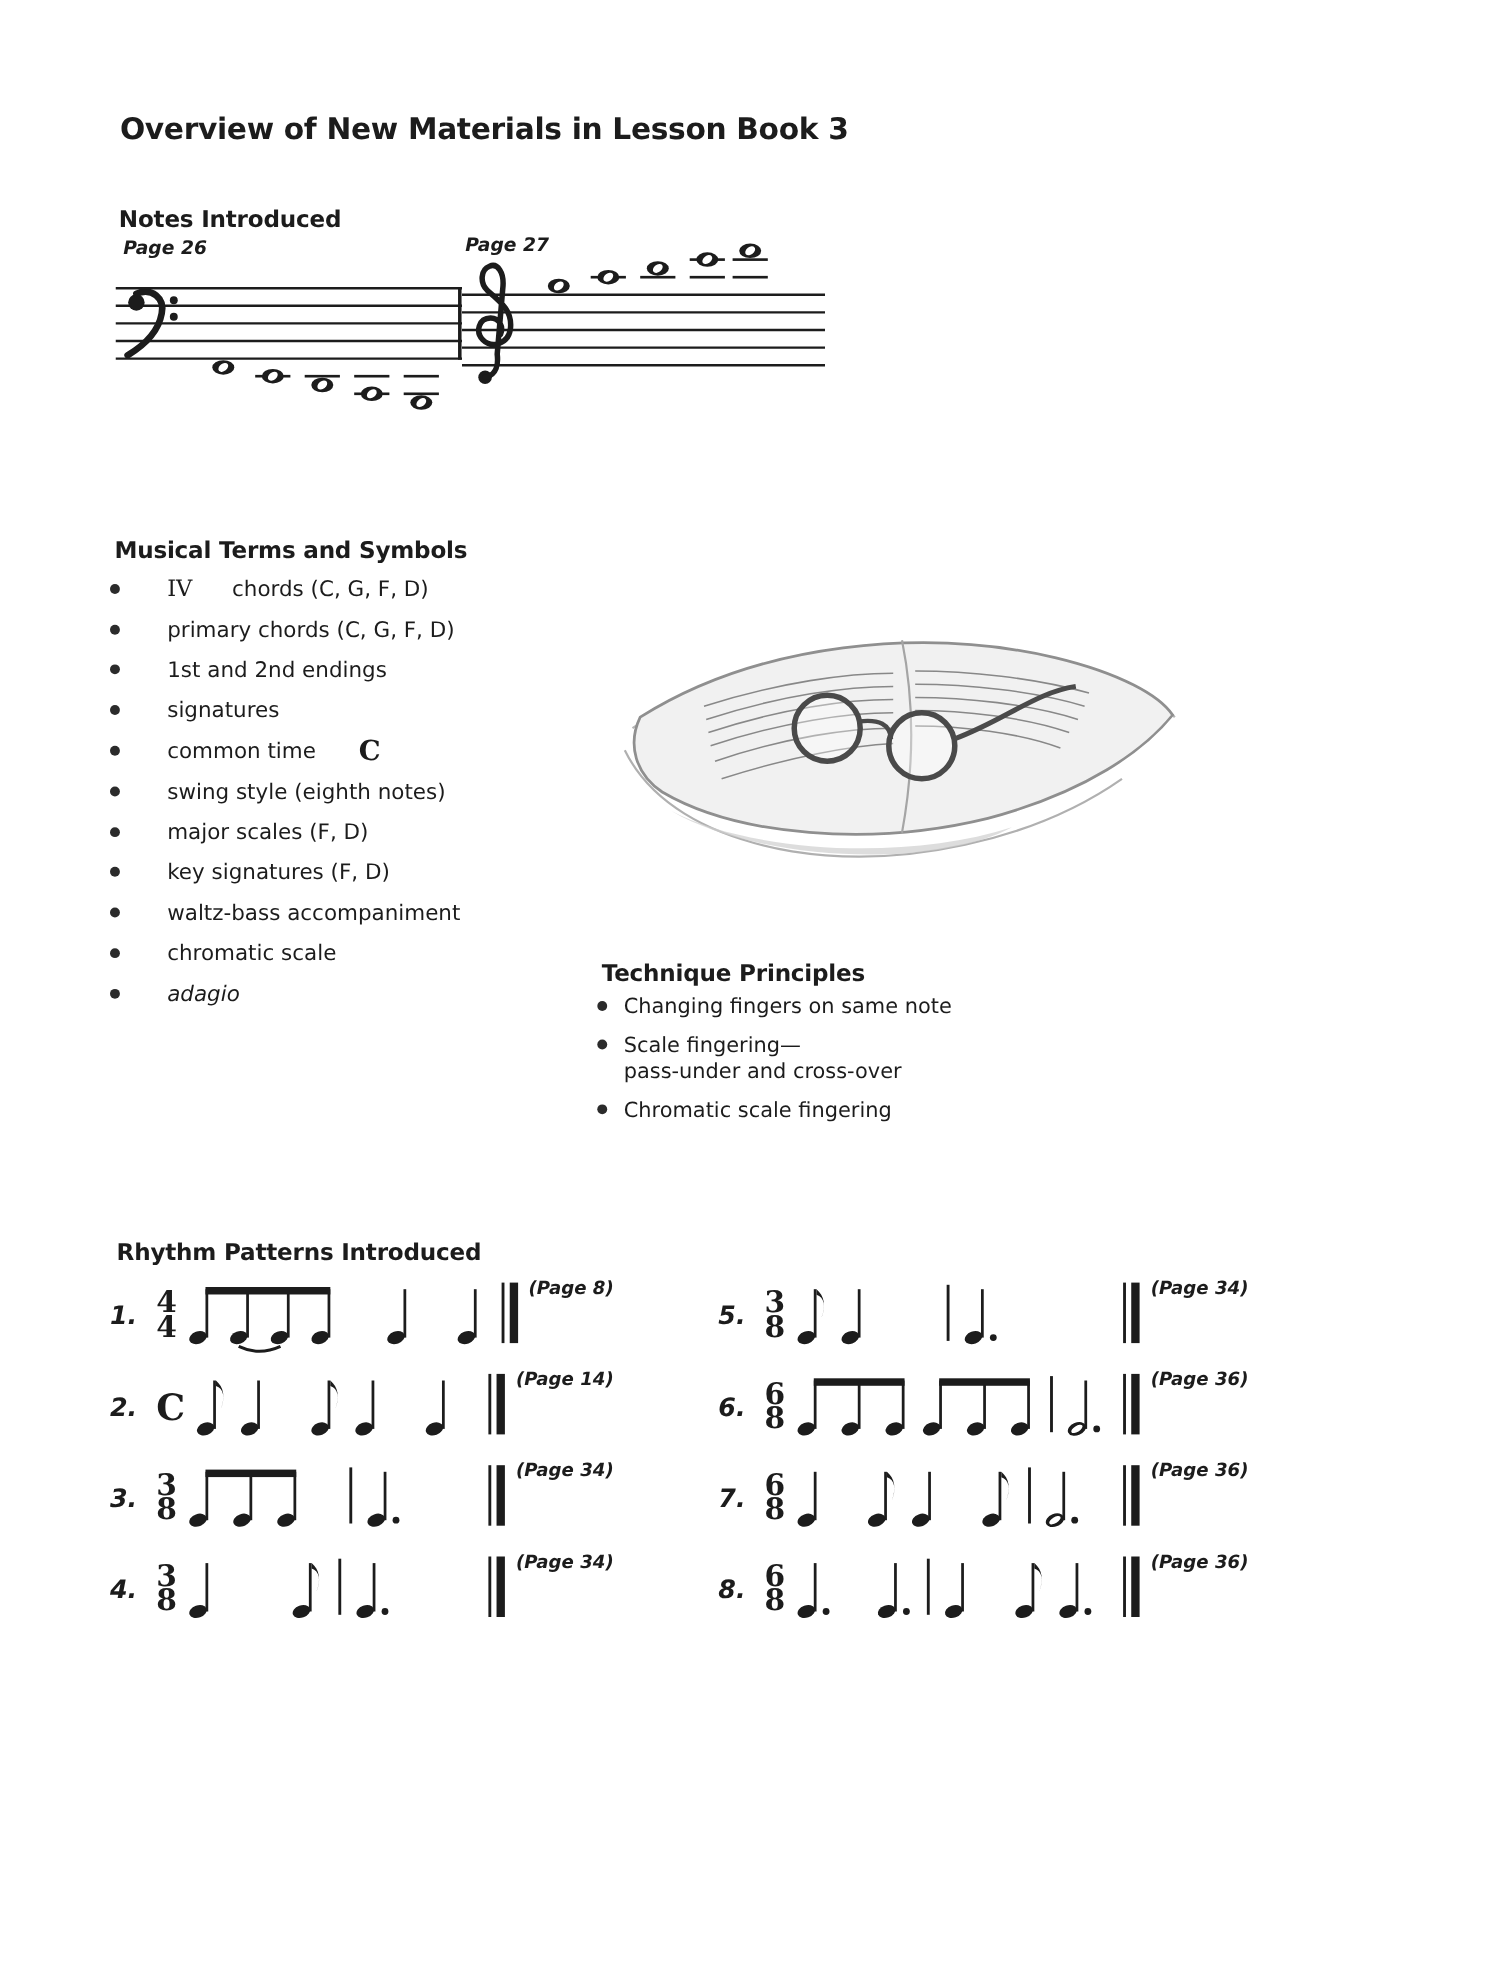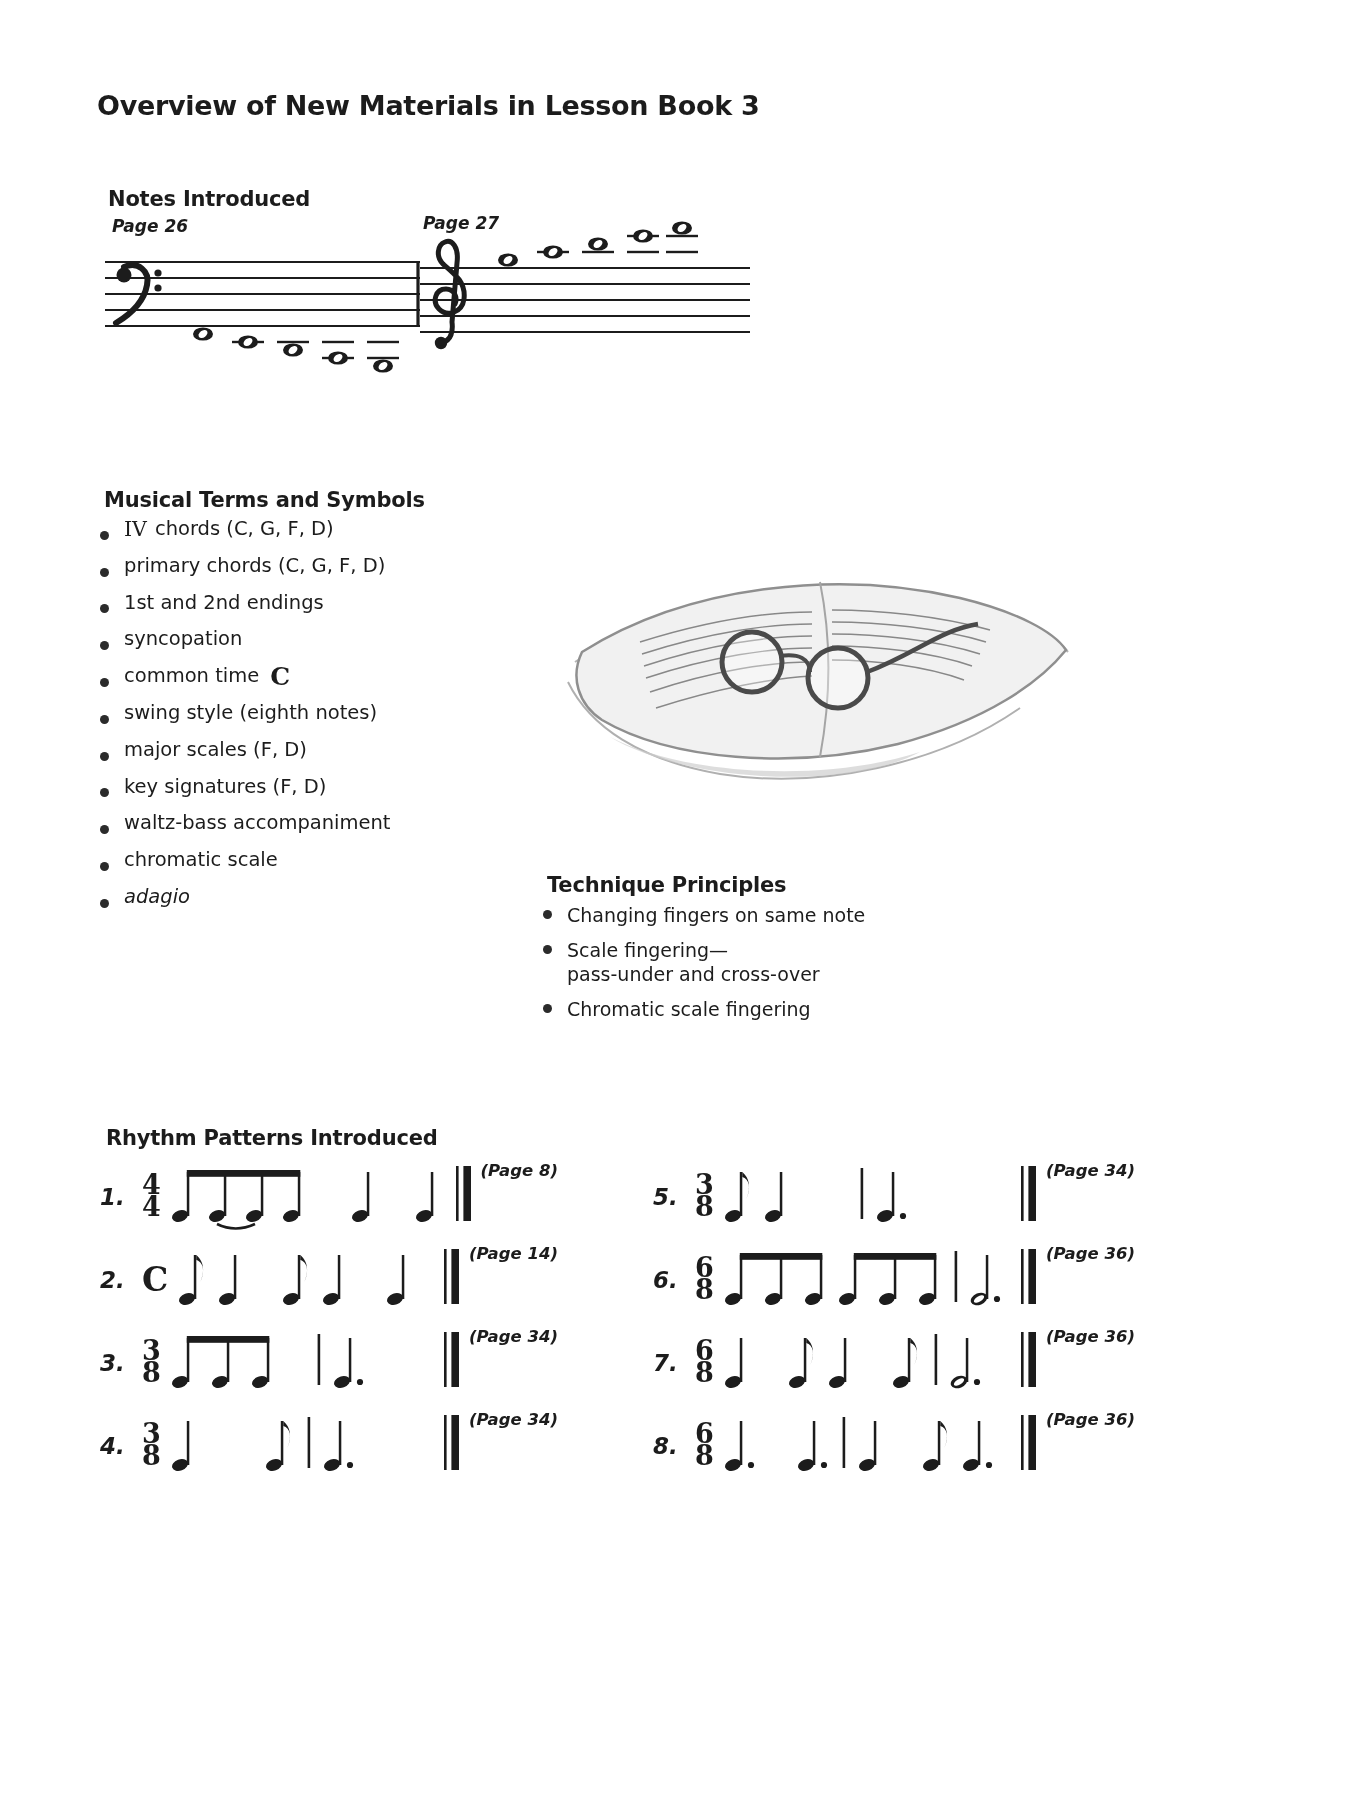--- a/index.html
+++ b/index.html
@@ -1,31 +1,31 @@
 <!DOCTYPE html>
 <html><head>
 <meta charset="utf-8">
 <style>
   html,body{margin:0;padding:0;background:#ffffff;}
   .page{position:relative;width:1350px;height:1800px;background:#fff;overflow:hidden;
         font-family:"DejaVu Sans",sans-serif;color:#1c1c1c;}
-  .title{position:absolute;left:97px;top:90px;margin:0;font-size:27px;font-weight:bold;letter-spacing:-0.3px;}
+  .title{position:absolute;left:97px;top:90px;margin:12px;font-size:27px;font-weight:bold;letter-spacing:-0.3px;}
   .h2{position:absolute;margin:4px;font-size:21px;font-weight:bold;letter-spacing:-0.2px;}
   #notes-heading{left:104px;top:183px;}
   #terms-heading{left:100px;top:484px;}
   #tech-heading{left:543px;top:869px;}
   #rhythm-heading{left:102px;top:1122px;}
   .plabel{position:absolute;font-style:italic;font-weight:bold;font-size:17px;}
   #plabel-bass{left:112px;top:216px;}
   #plabel-treble{left:423px;top:213px;}
   #bass-staff{position:absolute;left:105px;top:252px;}
   #treble-staff{position:absolute;left:420px;top:206px;}
   #illustration{position:absolute;left:520px;top:512px;}
   #terms-list{position:absolute;left:100px;top:517px;width:460px;}
-  .term{display:flex;align-items:flex-start;height:36.8px;font-size:19.5px;}
+  .term{display:flex;align-items:center;height:36.8px;font-size:19.5px;gap:28px;}
   .blt{width:9px;height:9px;border-radius:50%;background:#2b2b2b;margin-right:15px;align-self:center;flex:none;}
   .roman{font-family:"DejaVu Serif",serif;font-size:20.5px;margin-right:8px;}
   .csym{font-family:"DejaVu Serif",serif;font-weight:bold;font-size:25px;margin-left:11px;line-height:1;}
   .it{font-style:italic;}
   #tech-list{position:absolute;left:543px;top:903px;width:420px;}
   .tech{display:flex;align-items:flex-start;margin-bottom:10px;font-size:19px;line-height:1.3;}
   .tech .ttext{white-space:pre-line;}
   .tech .blt{margin-top:7px;align-self:flex-start;}
   .rcol{position:absolute;top:1161px;}
   #rcol-left{left:100px;width:458px;}
@@ -127,21 +127,21 @@
       <div class="term">
         <span class="blt"></span>
         <span class="ttext">primary chords (C, G, F, D)</span>
       </div>
       <div class="term">
         <span class="blt"></span>
         <span class="ttext">1st and 2nd endings</span>
       </div>
       <div class="term">
         <span class="blt"></span>
-        <span class="ttext">syncopation</span>
+        <span class="ttext">signatures</span>
       </div>
       <div class="term">
         <span class="blt"></span>
         <span class="ttext">common time</span>
         <span class="csym">C</span>
       </div>
       <div class="term">
         <span class="blt"></span>
         <span class="ttext">swing style (eighth notes)</span>
       </div>

